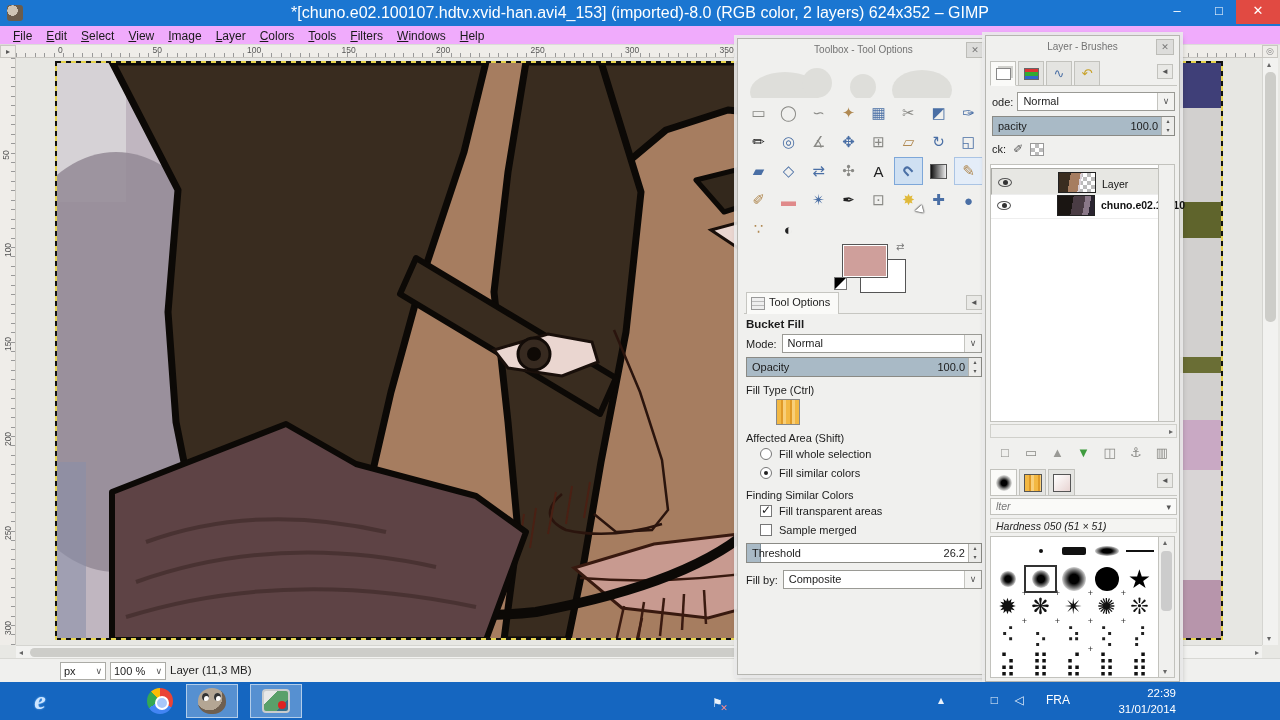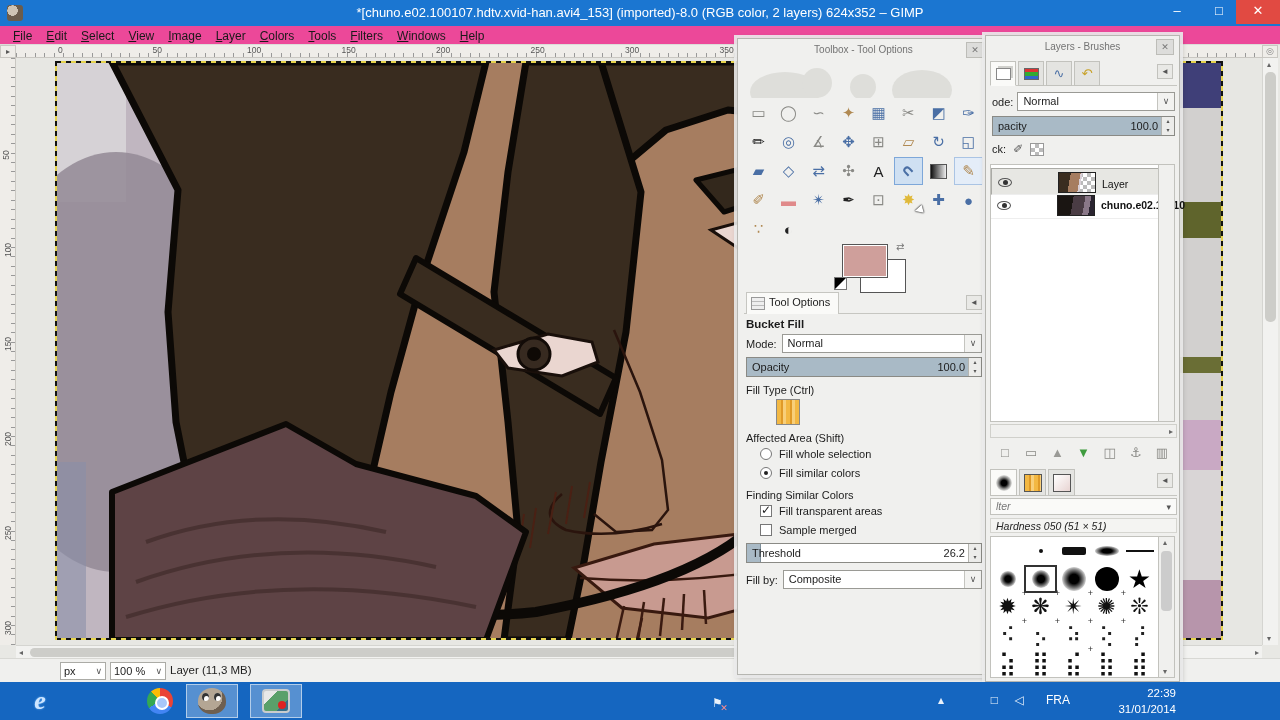--- a/index.html
+++ b/index.html
@@ -7,29 +7,29 @@
   .screen{position:relative;width:1280px;height:720px;overflow:hidden;
     font-family:"Liberation Sans","DejaVu Sans",sans-serif;background:#e8e8e4;
     -webkit-font-smoothing:antialiased;}
   .abs{position:absolute;}
 
   
   .titlebar{left:0;top:0;width:1280px;height:26px;background:#1b76d1;color:#fff;}
   .win-icon{left:7px;top:5px;width:16px;height:16px;border-radius:3px;
     background:radial-gradient(circle at 35% 35%,#cfc4b4 0 35%,#6b5c4c 36% 100%);}
   .win-title{left:0;top:0;width:100%;height:26px;line-height:26px;text-align:center;
-    font-size:13px;white-space:nowrap;overflow:hidden;}
+    font-size:16px;white-space:nowrap;overflow:hidden;}
   .winbtn{top:0;width:38px;height:24px;line-height:22px;text-align:center;color:#fff;
     font-size:13px;}
   .btn-min{right:84px;}
   .btn-max{right:42px;}
   .btn-close{right:0;width:44px;background:#e14a42;}
 
   
-  .menubar{left:0;top:26px;width:1280px;height:19px;background:#ec4899;
+  .menubar{left:0;top:26px;width:1280px;height:19px;background:#f0abfc;
     border-bottom:1px solid #dcdcd8;padding-left:6px;white-space:nowrap;}
   .menu-item{display:inline-block;padding:2px 7px 0 7px;font-size:12px;color:#1a1a1a;}
   .menu-item::first-letter{text-decoration:underline;}
 
   
   .ruler-corner{left:0;top:45px;width:16px;height:13px;background:#efede9;
     border:1px solid #c9c7c2;font-size:8px;color:#555;text-align:center;line-height:11px;}
   .ruler-top{left:16px;top:45px;width:1246px;height:13px;background:#efede9;
     border-bottom:1px solid #c9c7c2;
     background-image:repeating-linear-gradient(90deg,#999 0 1px,transparent 1px 9.45px);
@@ -529,21 +529,21 @@
         <span>Fill by:</span>
         <div class="dropdown">
           <span>Composite</span>
           <span class="dd-btn">∨</span>
         </div>
       </div>
     </div>
   </div>
 
   <div class="abs panel layers-win">
-    <div class="panel-title">Layers - Brushes</div>
+    <div class="panel-title">Layer - Brushes</div>
     <div class="panel-close">✕</div>
 
     <div class="lw-tabs">
         <div class="lw-tab sel" style="left: 0px;">
           <span class="chip-layers"></span>
         </div>
         <div class="lw-tab" style="left: 28px;">
           <span class="chip-channels"></span>
         </div>
         <div class="lw-tab" style="left: 56px;">

